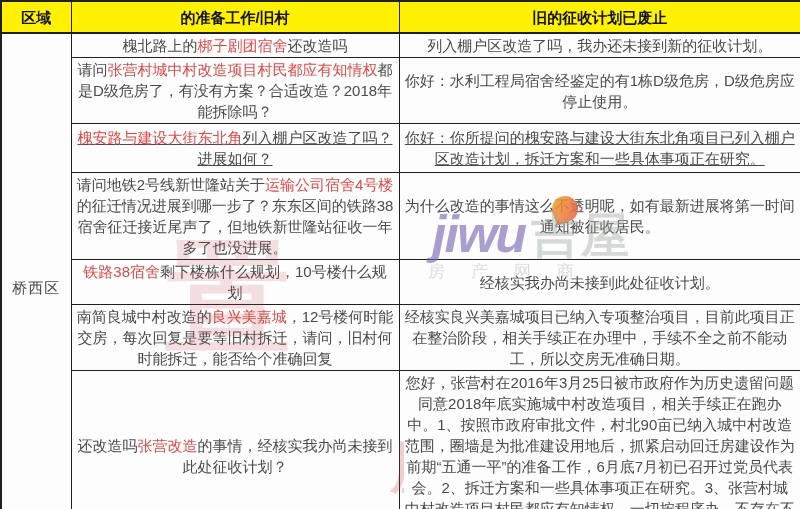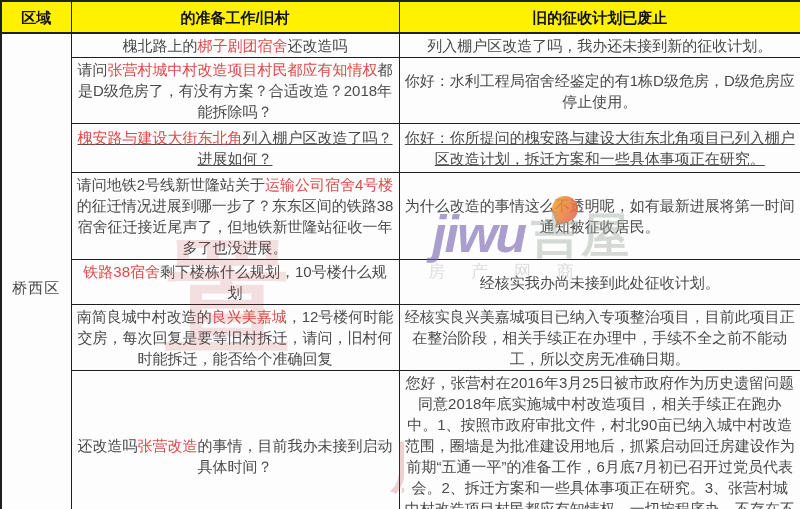--- a/index.html
+++ b/index.html
@@ -147,21 +147,21 @@
       <td><span></span><span class="hl">铁路38宿舍</span><span>剩下楼栋什么规划，10号楼什么规划</span></td>
       <td>经核实我办尚未接到此处征收计划。</td>
     </tr>
 
     <tr class="r6">
       <td><span>南简良城中村改造的</span><span class="hl">良兴美嘉城</span><span>，12号楼何时能交房，每次回复是要等旧村拆迁，请问，旧村何时能拆迁，能否给个准确回复</span></td>
       <td>经核实良兴美嘉城项目已纳入专项整治项目，目前此项目正在整治阶段，相关手续正在办理中，手续不全之前不能动工，所以交房无准确日期。</td>
     </tr>
 
     <tr class="r7">
-      <td><span>还改造吗</span><span class="hl">张营改造</span><span>的事情，目前我办未接到启动具体时间？</span></td>
+      <td><span>还改造吗</span><span class="hl">张营改造</span><span>的事情，经核实我办尚未接到此处征收计划？</span></td>
       <td>您好，张营村在2016年3月25日被市政府作为历史遗留问题同意2018年底实施城中村改造项目，相关手续正在跑办中。1、按照市政府审批文件，村北90亩已纳入城中村改造范围，圈墙是为批准建设用地后，抓紧启动回迁房建设作为前期“五通一平”的准备工作，6月底7月初已召开过党员代表会。2、拆迁方案和一些具体事项正在研究。3、张营村城中村改造项目村民都应有知情权，一切按程序办，不存在不透明。</td>
     </tr>
   </tbody>
     </table>
 
   <div class="wm wm-red-big">置</div>
   <div class="wm wm-flower"></div>
   <div class="wm wm-jiwu"><span>jiwu</span><span class="cjk">吉屋</span></div>
   <div class="wm wm-tagline">房产网商</div>
   <div class="wm wm-red-fragment">屋</div>

